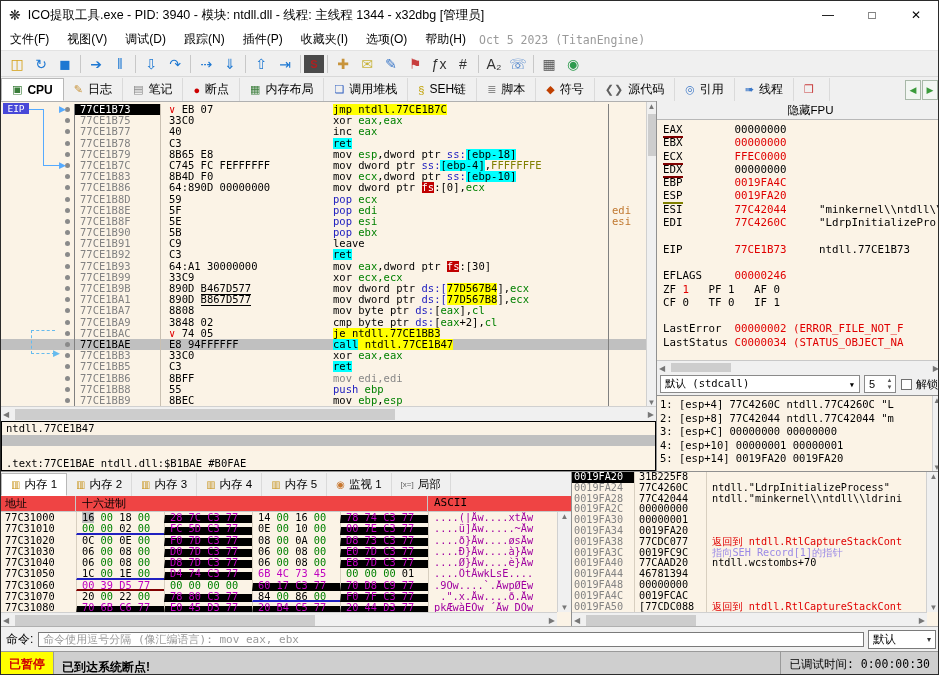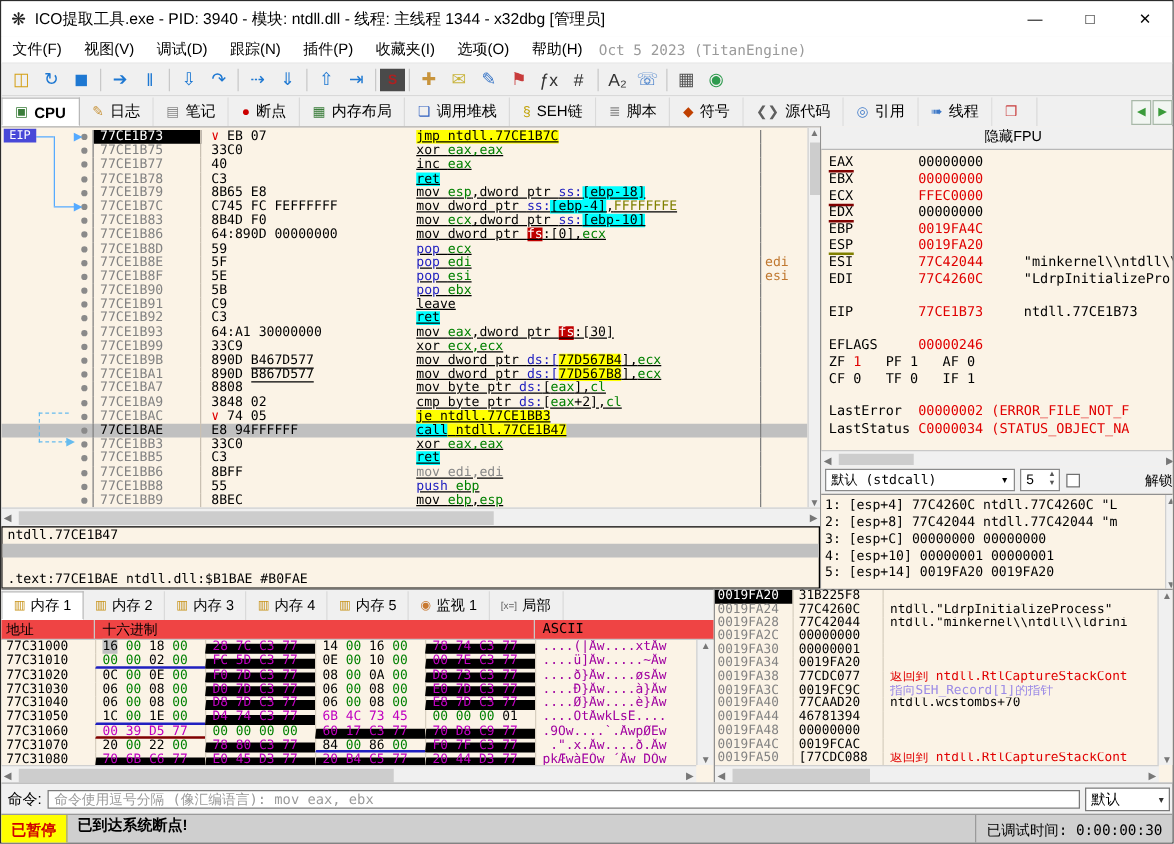--- a/index.html
+++ b/index.html
@@ -35,21 +35,21 @@
   #disasm { position:absolute; left:0; top:100px; width:655px; height:305px; background:#FBF3E6; border-top:1px solid #B0B0B0; overflow:hidden; }
   #drows { position:absolute; left:0; top:2px; right:10px; }
   .drow { display:flex; height:11.2px; line-height:11.2px; font-size:10.5px; font-family:"DejaVu Sans Mono",monospace; white-space:pre; }
   .drow.sel { background:#C0C0C0; }
   .dgut { width:74px; position:relative; flex:none; border-right:1px solid #808080; }
   .dgut .dot { position:absolute; right:4px; top:3px; width:5px; height:5px; border-radius:50%; background:#8a8a8a; }
   .daddr { width:86px; flex:none; color:#828282; padding-left:5px; border-right:1px solid #C9C0B2; }
   .daddr.eip { background:#000; color:#fff; }
   .drow.sel .daddr { color:#000; }
   .dbytes { width:168px; flex:none; padding-left:8px; color:#000; }
-  .dinstr { flex:1; padding-left:4px; overflow:hidden;text-decoration:underline; }
+  .dinstr { flex:1; padding-left:4px; overflow:hidden; }
   .dcom { width:38px; flex:none; overflow:hidden; border-left:1px solid #808080; padding-left:3px; }
   
   .k { color:#000; } .r { color:#E00000; } .g { color:#008000; } .b { color:#2020C0; }
   .o { color:#808000; } .x { color:#878787; } .mg { color:#C000C0; } .or { color:#C07830; }
   .lv { color:#9B8AE6; }
   .Y { background:#FFFF00; color:#000; } .C { background:#00FFFF; color:#000; }
   .F { background:#C00000; color:#fff; }
   .ulK { border-bottom:1px solid #000; } .ulR { border-bottom:8px solid #000000; }
   .ulB { border-bottom:2px solid #2020C0; } .ulD { border-bottom:2px solid #800000; }
   .ulO { border-bottom:2px solid #808000; }
@@ -81,21 +81,21 @@
   #fpubtn { height:19px; background:#F0F0F0; border-bottom:1px solid #B8B8B8; text-align:center; font-size:11.5px; line-height:18px; color:#000; }
   #regbody { position:absolute; left:0; top:19px; right:9px; height:240px; overflow:hidden; padding:3px 0 0 6px; }
   .regline { height:13.3px; line-height:13.3px; font-size:10.8px; font-family:"DejaVu Sans Mono",monospace; white-space:pre; }
   #regs .vscroll { right:0; top:19px; height:240px; width:9px; }
   #reg-hs { position:absolute; left:0; top:259px; width:284px; height:13px; background:#F0F0F0; border-top:1px solid #C8C8C8; }
   #convbar { position:absolute; left:0; top:272px; width:284px; height:22px; background:#F0F0F0; display:flex; align-items:center; font-size:11px; padding:0 3px; }
   #convsel { flex:1; height:18px; border:1px solid #8a8a8a; background:#fff; display:flex; align-items:center; padding:0 4px; font-family:"DejaVu Sans Mono",monospace; font-size:10.5px; justify-content:space-between; }
   #spin { width:32px; height:18px; border:1px solid #8a8a8a; background:#fff; margin-left:4px; display:flex; align-items:center; }
   #spin .num { flex:1; padding-left:4px; font-size:11px; }
   #spin .ud { width:11px; font-size:6px; color:#555; line-height:7px; text-align:center; }
-  #unlock { display:flex; align-items:center; margin-left:5px;gap:48px; }
+  #unlock { display:flex; align-items:center; margin-left:5px; }
   #unlock .cb { width:11px; height:11px; border:1px solid #707070; background:#fff; margin-right:4px; }
   #argspane { position:absolute; left:0; top:294px; width:284px; height:76px; background:#FBF3E6; border-top:1px solid #909090; padding:2px 0 0 3px; overflow:hidden; }
   .argline { height:13.5px; line-height:13.5px; font-size:10.5px; font-family:"DejaVu Mono",monospace; white-space:pre; color:#000; font-family:"DejaVu Sans Mono",monospace; }
   #argspane .vscroll { right:0; top:0; height:76px; width:9px; border-left:1px solid #D0D0D0; }
 
   
   #dumparea { position:absolute; left:0; top:470px; width:570px; height:155px; background:#FBF3E6; border-top:1px solid #909090; }
   #dumptabs { height:24px; background:#F0F0F0; display:flex; align-items:flex-end; }
   .dtab { height:23px; display:flex; align-items:center; padding:0 9px; font-size:11.5px; border-right:1px solid #DADADA; white-space:nowrap; }
   .dtab .ticon { margin-right:4px; font-size:10px; }
@@ -125,21 +125,21 @@
 
   
   #cmdbar { position:absolute; left:0; top:625px; width:100%; height:25px; background:#F0F0F0; display:flex; align-items:center; padding:0 2px; border-top:1px solid #B0B0B0; }
   #cmdlabel { font-size:12px; padding:0 5px 0 3px; }
   #cmdinput { flex:1; height:15px; border:1px solid #7a7a7a; background:#fff; font-family:"DejaVu Sans Mono",monospace; font-size:11px; padding:0 4px; color:#000; }
   #cmdinput::placeholder { color:#9a9a9a; }
   #cmddrop { width:68px; height:19px; margin-left:4px; border:1px solid #7a7a7a; background:#fff; display:flex; align-items:center; justify-content:space-between; padding:0 4px; font-size:11.5px; }
   #cmddrop .caret { font-size:8px; color:#333; }
 
   
-  #statusbar { position:absolute; left:0; top:650px; width:100%; height:25px; background:#CFCFCF; display:flex; align-items:flex-start; border-top:1px solid #9a9a9a; }
+  #statusbar { position:absolute; left:0; top:650px; width:100%; height:25px; background:#CFCFCF; display:flex; align-items:flex-end; border-top:1px solid #9a9a9a; }
   #pausebadge { background:#FFFF00; color:#D00000; font-weight:bold; font-size:12px; padding:3px 8px; height:100%; display:flex; align-items:center; border-right:1px solid #9a9a9a; }
   #statusmsg { font-size:12px; font-weight:bold; color:#000; padding-left:8px; flex:1; }
   #dbgtime { font-size:11.5px; color:#000; border-left:1px solid #9a9a9a; height:100%; display:flex; align-items:center; padding:0 8px; font-family:"DejaVu Sans Mono",monospace; }
 </style>
 </head>
 <body>
 
 <div id="win">
 
   <div id="titlebar">

